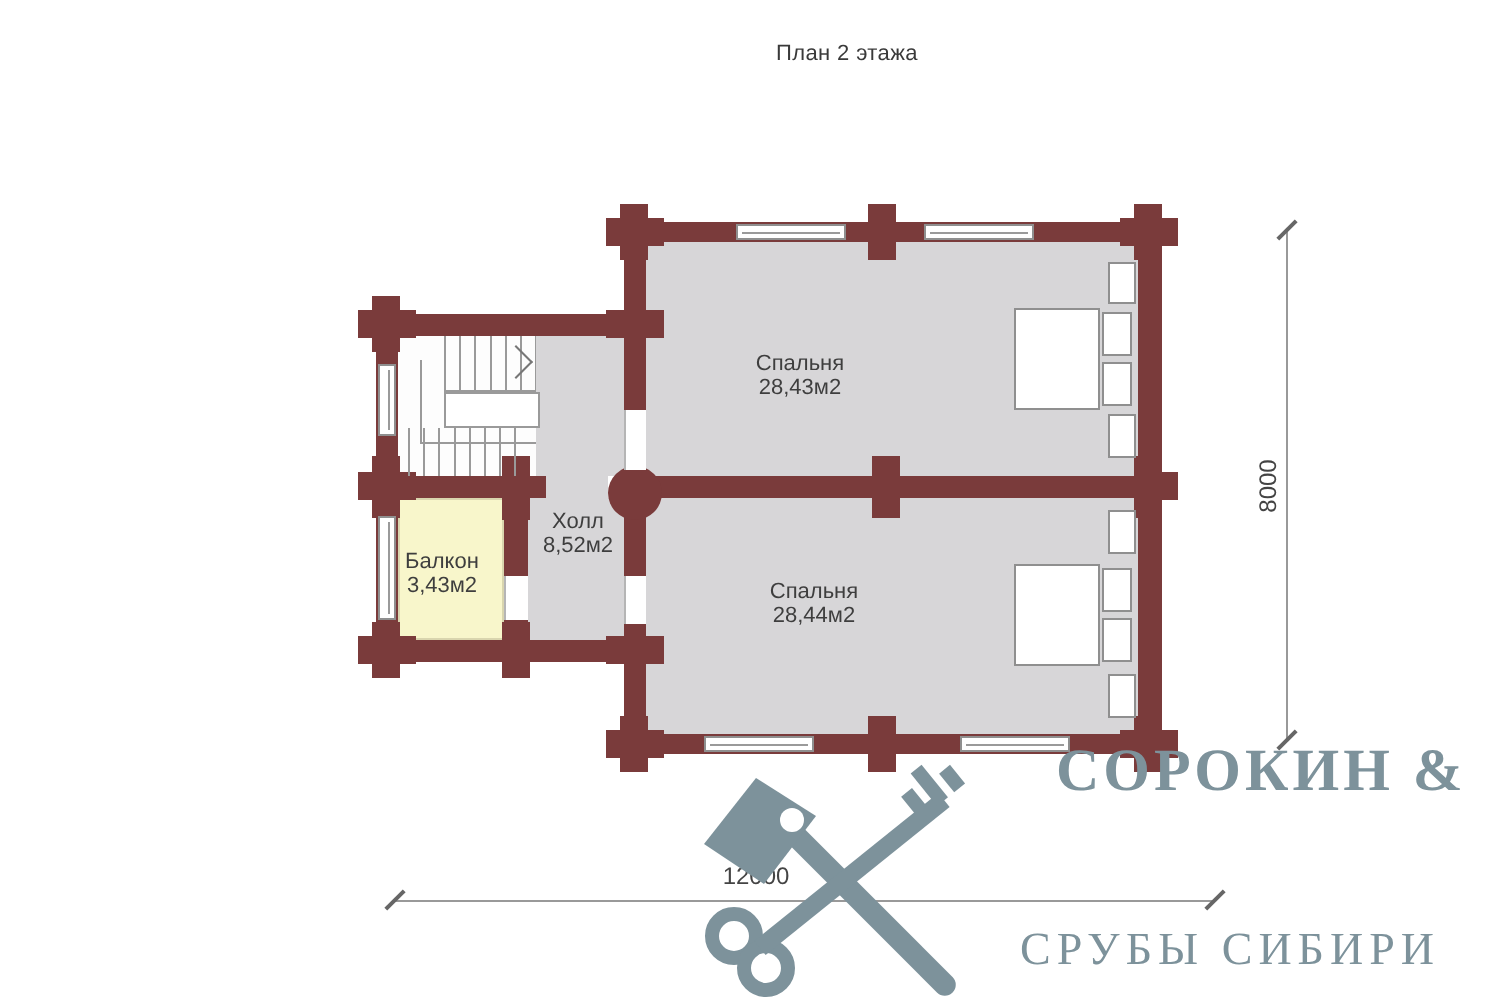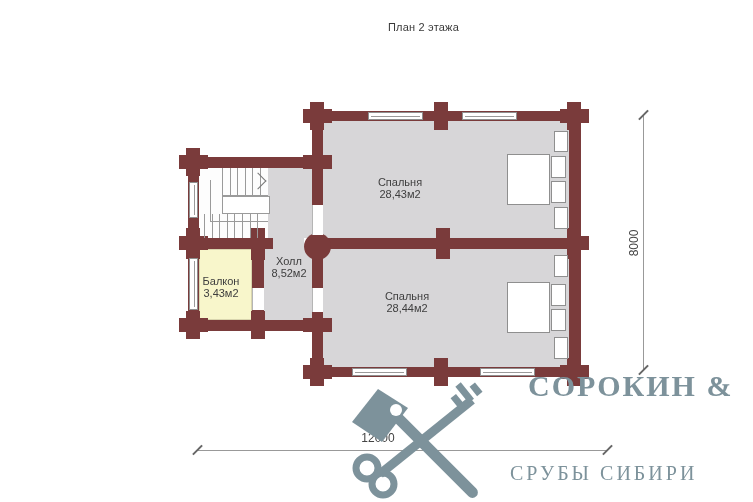--- a/index.html
+++ b/index.html
@@ -22,21 +22,21 @@
   .furn{position:absolute;background:#fff;border:1px solid #8f8f8f;z-index:4;box-sizing:border-box;}
   .stair{position:absolute;z-index:4;box-sizing:border-box;}
   .risers{background-image:repeating-linear-gradient(90deg,#9a9a9a 0 1px,transparent 1px 7.6px);}
   .rlabel{position:absolute;z-index:5;text-align:center;font-size:11px;line-height:12px;color:#3e3e3e;}
   .rlabel span{display:block;}
   .dim-line{position:absolute;background:#999;z-index:1;}
   .dim-tick{position:absolute;width:13px;height:2px;background:#666;transform:rotate(-45deg);z-index:1;}
   .dim-label{position:absolute;font-size:12px;color:#444;z-index:1;text-align:center;}
   .logo-text{position:absolute;color:#7d929b;font-family:"Liberation Serif",serif;z-index:6;white-space:nowrap;}
   .logo-big{font-size:30px;font-weight:bold;letter-spacing:2px;}
-  .logo-small{font-size:20px;font-weight:normal;letter-spacing:3px;}
+  .logo-small{font-size:23px;font-weight:normal;letter-spacing:3px;}
   .chev{position:absolute;width:11px;height:11px;border-top:1px solid #777;border-right:1px solid #777;
         transform:rotate(45deg);z-index:5;}
 </style>
 </head>
 <body>
 
 <div class="canvas">
 
   <div class="title">План 2 этажа</div>
 

